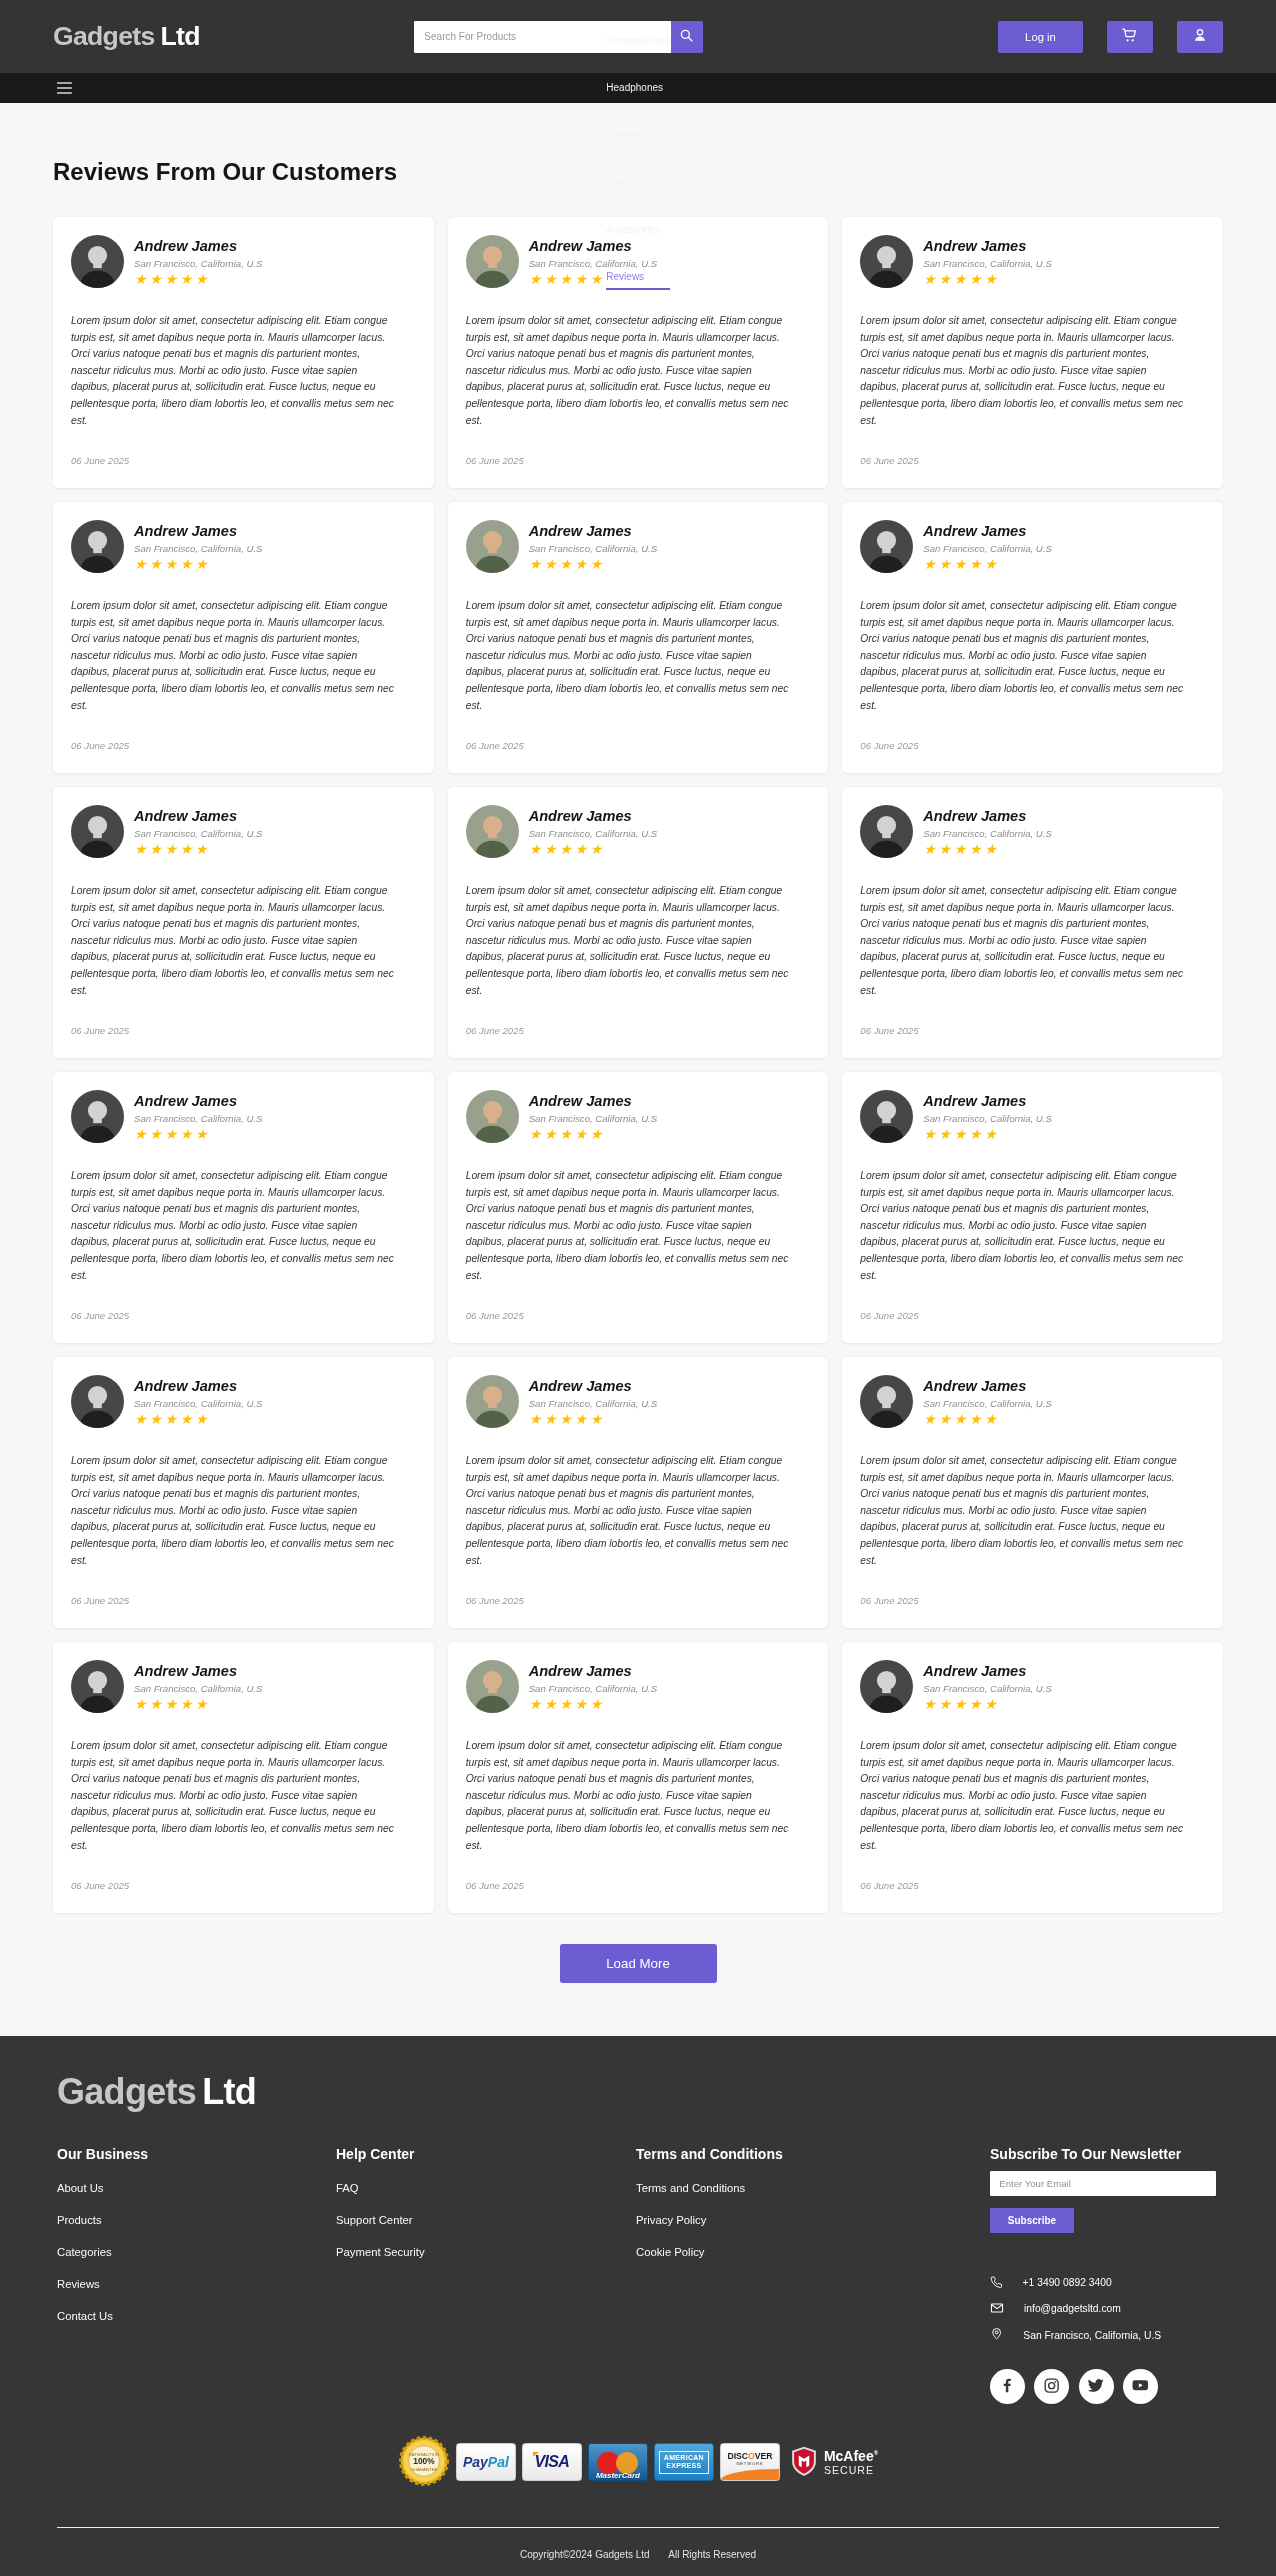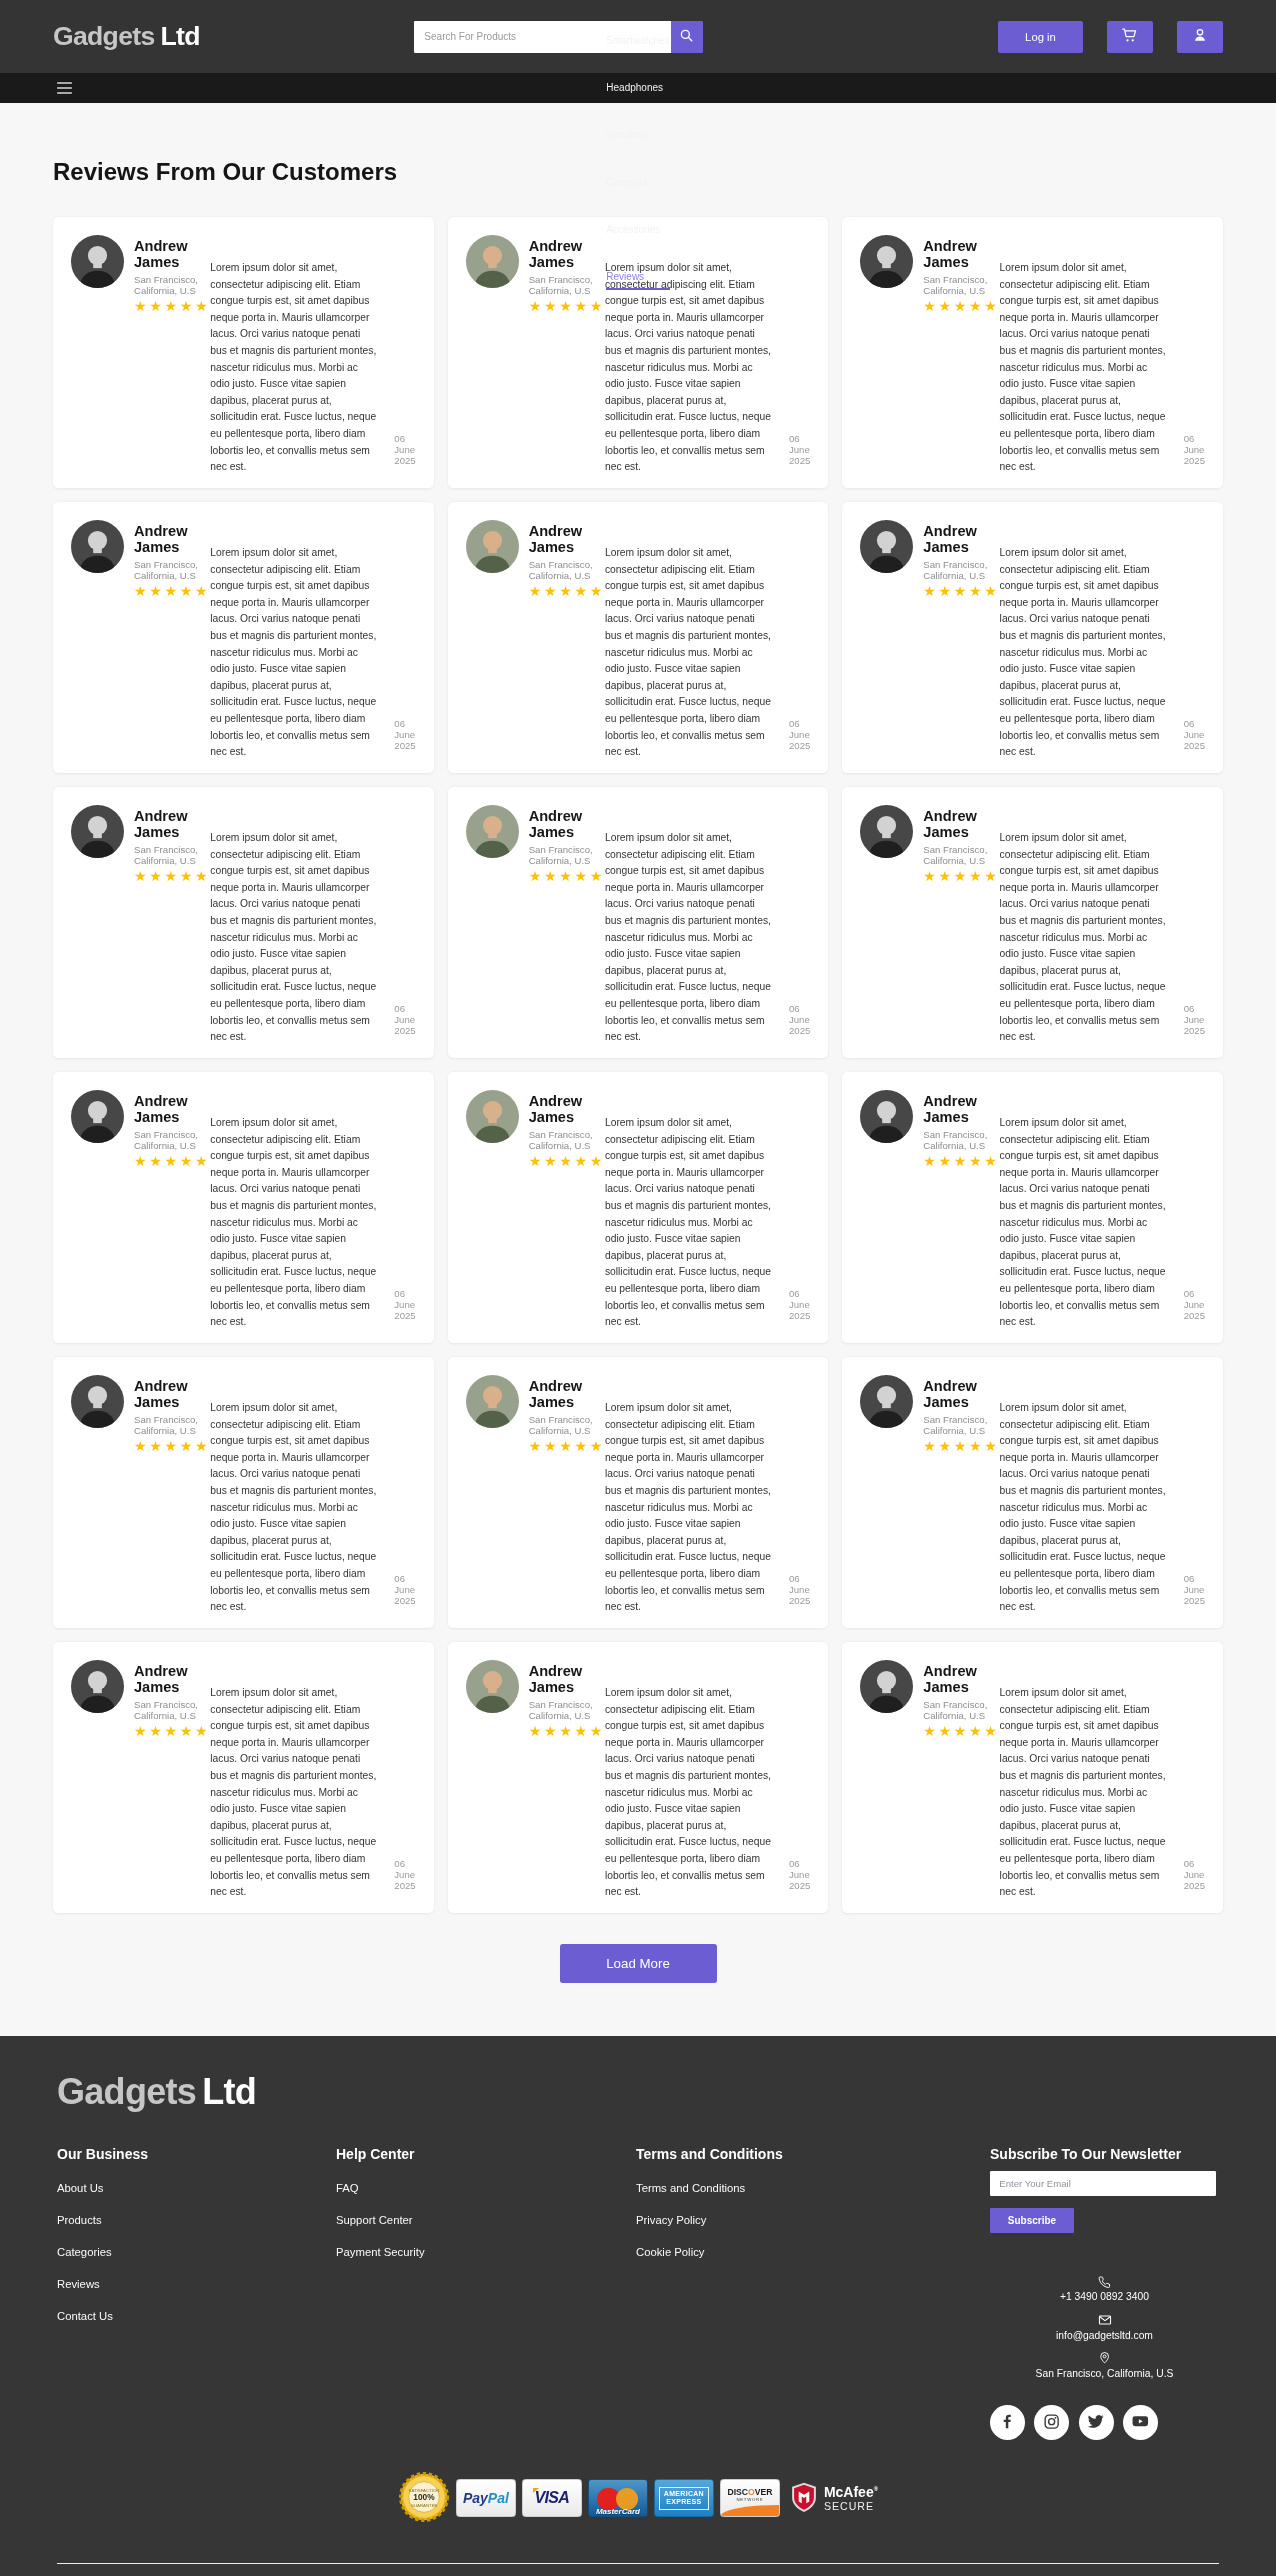--- a/index.html
+++ b/index.html
@@ -28,21 +28,21 @@
   .hamburger { position:absolute; left:57px; top:9.3px; width:15.3px; cursor:pointer; }
   .hamburger span { display:block; height:2px; background:#a9a9a9; margin-bottom:2.7px; border-radius:0.7px; }
   .nav-links { display:flex; gap:23px;flex-direction:column; }
   .nav-link { color:#f2f2f2; font-size:10px; text-decoration:none; padding:7.3px 0 6px; cursor:pointer; }
   .nav-link.active { color:var(--accent-light); border-bottom:2px solid var(--accent); }
 
   
   .page-title { margin:55px 53px 0; font-size:24px; font-weight:bold; color:#151515; }
   .reviews-grid { margin:31px 53px 0; display:grid; grid-template-columns:repeat(3,1fr); gap:14px; }
   .review-card { background:#fff; border-radius:5.3px; box-shadow:0 0.7px 2.7px rgba(0,0,0,0.07);
-                 height:271px; padding:18px; display:flex; flex-direction:row; overflow:hidden; }
+                 height:271px; padding:18px; display:flex; flex-direction:column; overflow:hidden;font-style:italic; }
   .rev-head { display:flex; }
   .avatar { width:53px; height:53px; border-radius:50%; overflow:hidden; flex:0 0 53px; }
   .rev-info { margin-left:10px; padding-top:2.7px; }
   .rev-name { font-size:14.6px; font-weight:bold; color:#161616; }
   .rev-loc  { font-size:9.6px; color:#8e8e8e; margin-top:4.7px; }
   .rev-stars{ font-size:14px; color:var(--star); letter-spacing:2.7px; margin-top:2.7px; line-height:1; }
   .rev-text { margin-top:25px; font-size:10.3px; line-height:16.6px; color:#333; padding-right:17.3px; }
   .rev-date { margin-top:auto; font-size:9.6px; color:#9b9b9b; padding-bottom:4px; }
   .load-more-wrap { text-align:center; margin-top:31px; }
   .load-more { width:157px; height:39px; background:var(--accent); color:#fff; border:none; border-radius:2.7px;
@@ -57,21 +57,21 @@
   .f-col.c2 { width:300px; }
   .f-col.c3 { width:354px; }
   .f-col.c4 { flex:1; }
   .f-link { display:block; color:#fafafa; text-decoration:none; font-size:11.3px; margin-top:20px; cursor:pointer; }
   .news-input { display:block; width:226px; height:25px; border:none; outline:none; margin-top:9.3px; border-radius:1.3px;
                 padding:0 9.3px; font-size:9.6px; color:#333; font-family:"Liberation Sans",sans-serif; }
   .news-input::placeholder { color:#8d939e; }
   .subscribe-btn { width:84px; height:25px; margin-top:11.3px; background:var(--accent); color:#fff; border:none;
                    border-radius:1.3px; font-size:10px; font-weight:bold; cursor:pointer; font-family:"Liberation Sans",sans-serif; }
   .contact-list { margin-top:43px; }
-  .contact-row { display:flex; align-items:center; gap:1px; font-size:10.3px; margin-top:10.6px;flex-direction:column; }
+  .contact-row { display:flex; align-items:center; gap:20px; font-size:10.3px; margin-top:10.6px; }
   .contact-row:first-child { margin-top:0; }
   .social-row { display:flex; gap:9.3px; margin-top:26.6px; }
   .social-circle { width:35px; height:35px; border-radius:50%; background:#fff; display:flex; align-items:center;
                    justify-content:center; cursor:pointer; }
   .payments-row { display:flex; align-items:center; justify-content:center; gap:6px; margin-top:31px; }
   .pay-card { width:60px; height:38px; border-radius:3.3px; background:linear-gradient(#ffffff,#e9e9e9);
               border:0.7px solid #cfcfcf; display:flex; align-items:center; justify-content:center;
               position:relative; overflow:hidden; }
   .pp-italic { font-style:italic; font-weight:bold; font-size:14px; }
   .pp1 { color:#253b80; } .pp2 { color:#2790c3; }

